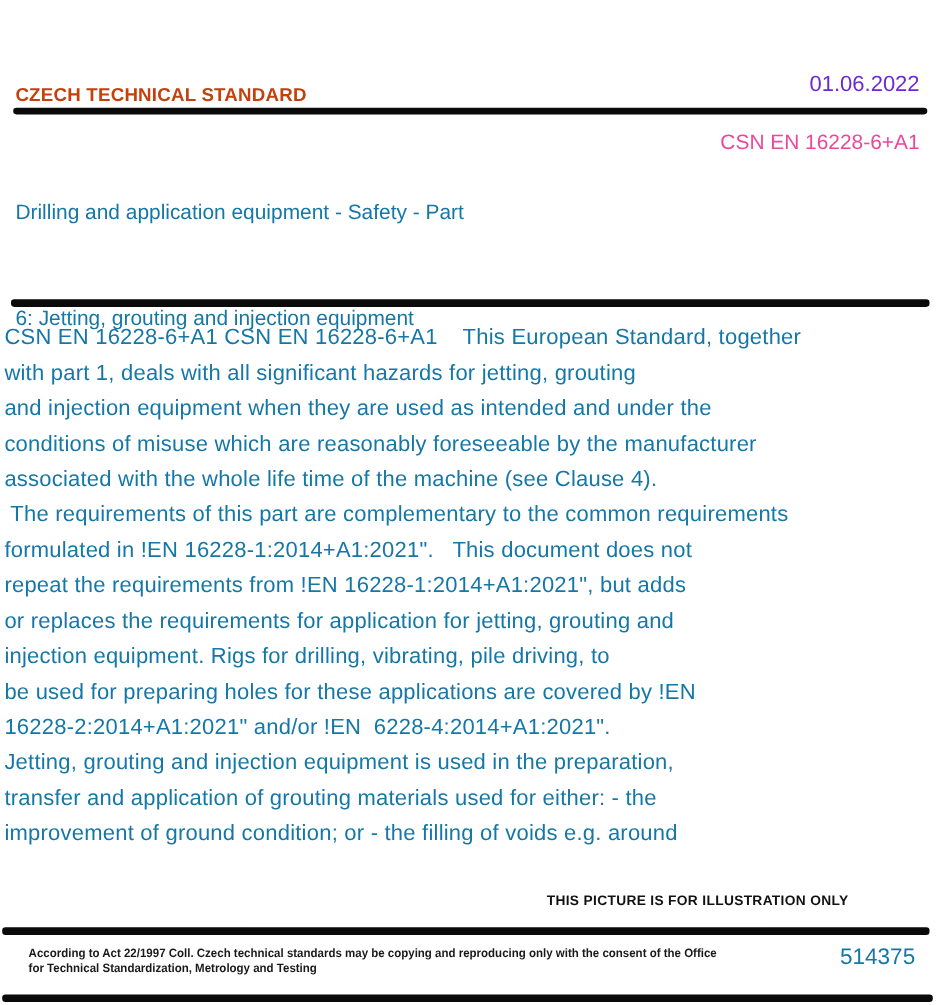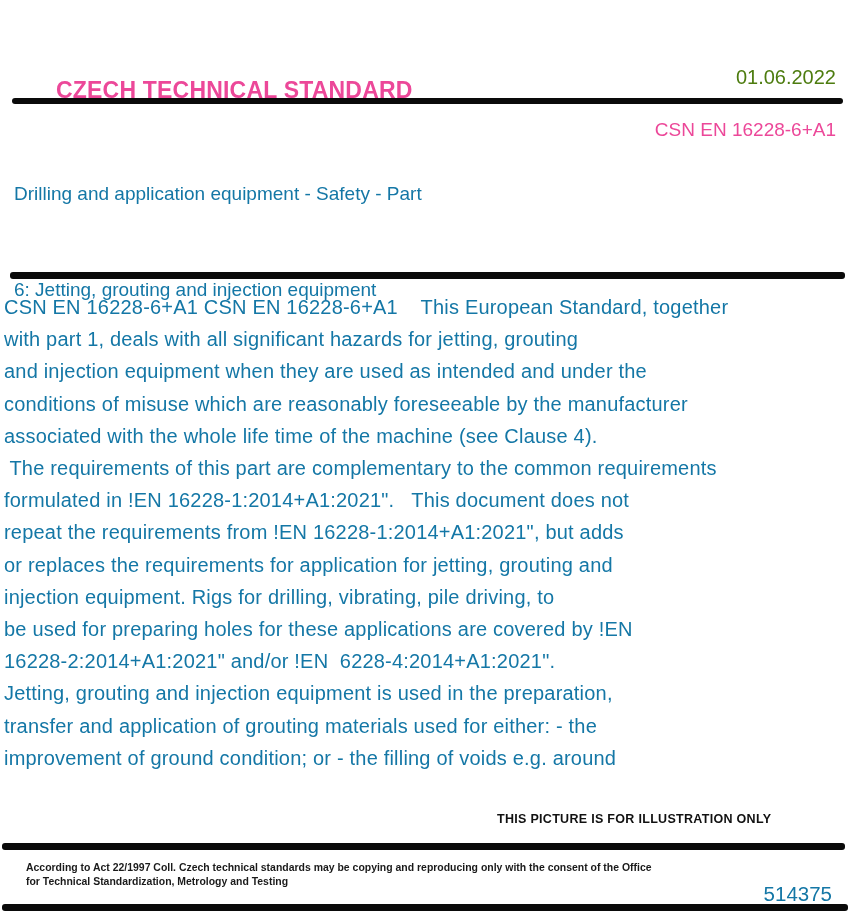--- a/index.html
+++ b/index.html
@@ -13,32 +13,31 @@
     height: 914px;
     background: #ffffff;
     overflow: hidden;
     font-family: "Liberation Sans", sans-serif;
   }
   
   .std-label {
     position: absolute;
     left: 14px;
     top: 77px;
-    font-size: 23px;
+    font-size: 17px;
     font-weight: 700;
     letter-spacing: 0.2px;
-    color: #ec4899;
-    margin-left: 42px;
+    color: #c2410c;
   }
   .date {
     position: absolute;
     right: 29px;
     top: 66px;
     font-size: 20px;
-    color: #4d7c0f;
+    color: #6d28d9;
   }
   .rule {
     position: absolute;
     background: #0a0a0a;
     border-radius: 3px;
   }
   .rule-header { left: 12px; top: 98px;  width: 831px; height: 6px; }
   .rule-mid    { left: 10px; top: 272px; width: 835px; height: 7px; }
   .rule-footer { left: 2px;  top: 843px; width: 843px; height: 7px; }
   .rule-bottom { left: 2px;  top: 904px; width: 846px; height: 7px; }
@@ -96,21 +95,21 @@
     font-weight: 700;
     line-height: 13.5px;
     color: #1a1a1a;
     transform: scaleX(0.95);
     transform-origin: left top;
   }
   .footer-notice .line { white-space: nowrap; }
   .doc-number {
     position: absolute;
     right: 33px;
-    top: 882px;
+    top: 858px;
     font-size: 20.5px;
     color: #1477a6;
     text-align: right;
   }
 </style>
 </head>
 <body>
 
 <div class="page">
 

